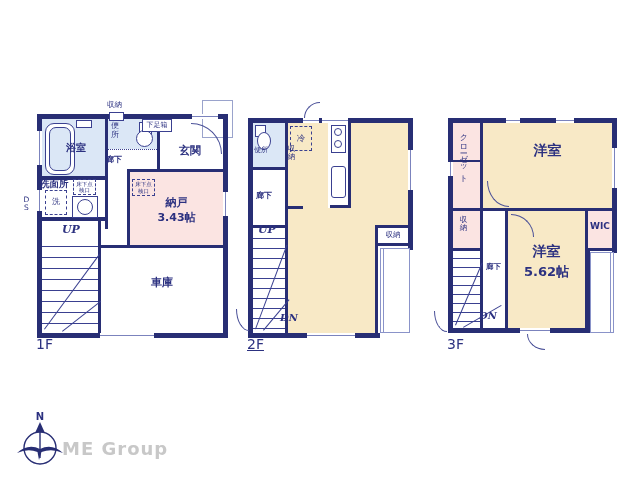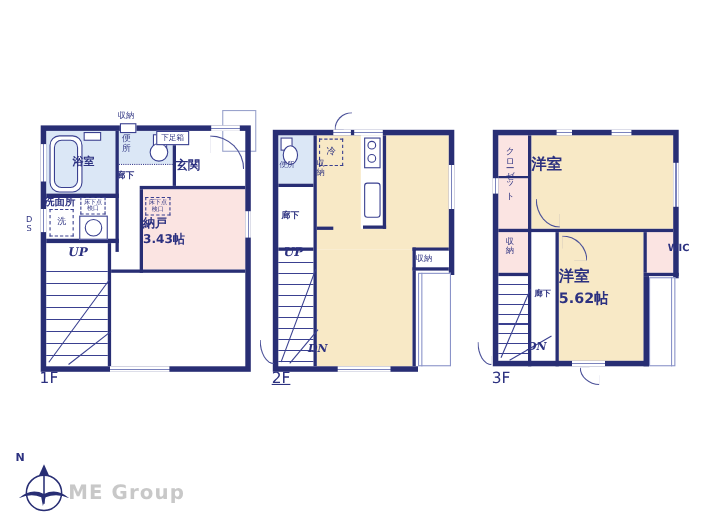--- a/index.html
+++ b/index.html
@@ -7,21 +7,21 @@
   .abs{position:absolute;}
   .outline{position:absolute;border:5px solid #282e74;box-sizing:border-box;background:transparent;}
   .w{position:absolute;background:#282e74;}
   .wd{position:absolute;border-top:1px dotted #3a4090;}
   .room{position:absolute;}
   .lb{position:absolute;color:#2c3180;white-space:nowrap;line-height:1.1;}
   .b{font-weight:bold;}
   .stk{white-space:normal;word-break:break-all;text-align:center;}
   .vert{writing-mode:vertical-rl;white-space:nowrap;letter-spacing:1px;}
   .ital{font-family:"DejaVu Serif",serif;font-style:italic;font-weight:bold;}
-  .ctr{text-align:left;}
+  .ctr{text-align:center;}
   .dash{position:absolute;border:1px dashed #3a4090;display:flex;align-items:center;justify-content:center;box-sizing:border-box;}
   .box{position:absolute;border:1px solid #3a4090;background:#fff;display:flex;align-items:center;justify-content:center;box-sizing:border-box;}
   .fix{position:absolute;border:1px solid #3a4090;background:#fff;box-sizing:border-box;}
   .oval{border-radius:50%;}
   .winH{position:absolute;height:5px;background:linear-gradient(to bottom,#fff 0 2px,#7b83bd 2px,#7b83bd 3px,#fff 3px 5px);}
   .winV{position:absolute;width:5px;background:linear-gradient(to right,#fff 0 2px,#7b83bd 2px,#7b83bd 3px,#fff 3px 5px);}
   .thin{position:absolute;border:1px solid #8a93c9;background:#fff;box-sizing:border-box;}
   .stairs{position:absolute;background-image:repeating-linear-gradient(to bottom,#3a4090 0 1px,transparent 1px 11px);}
   .diag{position:absolute;height:1px;background:#3a4090;transform-origin:0 0;}
   .arc{position:absolute;box-sizing:border-box;}
@@ -86,20 +86,21 @@
   <div class="arc" style="left:191px;top:123px;width:31px;height:31px;border-top:1px solid #4a5098;border-right:1px solid #4a5098;border-top-right-radius:100%;"></div>
 
   <div class="lb" style="left:107px;top:101px;font-size:7.5px;">収納</div>
   <div class="lb b" style="left:66px;top:142px;font-size:10px;">浴室</div>
   <div class="lb stk" style="left:110px;top:122px;width:10px;font-size:8px;">便所</div>
   <div class="lb b ctr" style="left:160px;top:145px;width:60px;font-size:11px;">玄関</div>
   <div class="lb b" style="left:106px;top:156px;font-size:8px;">廊下</div>
   <div class="lb b" style="left:40px;top:179px;font-size:9.5px;">洗面所</div>
   <div class="lb b ctr" style="left:130px;top:197px;width:93px;font-size:11px;">納戸</div>
   <div class="lb b ctr" style="left:130px;top:212px;width:93px;font-size:11px;">3.43帖</div>
+  <div class="lb b ctr" style="left:101px;top:277px;width:122px;font-size:11px;">車庫</div>
   <div class="lb ital" style="left:62px;top:224px;font-size:11px;">UP</div>
   <div class="lb stk" style="left:22px;top:196px;width:9px;font-size:7.5px;">DS</div>
   <div class="lb" style="left:36px;top:337px;font-size:14px;">1F</div>
 
   <div class="room" style="left:253px;top:123px;width:32px;height:44px;background:#dbe7f6;"></div>
   <div class="room" style="left:288px;top:123px;width:120px;height:104px;background:#f8e9c6;"></div>
   <div class="room" style="left:288px;top:227px;width:87px;height:106px;background:#f8e9c6;"></div>
 
   <div class="outline" style="left:248px;top:118px;width:165px;height:220px;"></div>
 
@@ -186,21 +187,21 @@
 
   <div class="arc" style="left:487px;top:181px;width:22px;height:26px;border-left:1px solid #4a5098;border-bottom:1px solid #4a5098;border-bottom-left-radius:100%;"></div>
   <div class="arc" style="left:511px;top:214px;width:23px;height:23px;border-top:1px solid #4a5098;border-right:1px solid #4a5098;border-top-right-radius:100%;"></div>
   <div class="arc" style="left:527px;top:334px;width:18px;height:16px;border-left:1px solid #4a5098;border-bottom:1px solid #4a5098;border-bottom-left-radius:100%;"></div>
   <div class="arc" style="left:434px;top:311px;width:13px;height:21px;border-left:1px solid #4a5098;border-bottom:1px solid #4a5098;border-bottom-left-radius:100%;"></div>
 
   <div class="lb vert" style="left:458px;top:128px;height:86px;font-size:8px;">クローゼット</div>
   <div class="lb b ctr" style="left:483px;top:143px;width:129px;font-size:14px;">洋室</div>
   <div class="lb stk" style="left:459px;top:216px;width:9px;font-size:7.5px;">収納</div>
   <div class="lb b" style="left:486px;top:263px;font-size:7.5px;">廊下</div>
-  <div class="lb b ctr" style="left:607px;top:222px;width:30px;font-size:9px;">WIC</div>
+  <div class="lb b ctr" style="left:585px;top:222px;width:30px;font-size:9px;">WIC</div>
   <div class="lb b ctr" style="left:508px;top:244px;width:77px;font-size:14px;">洋室</div>
   <div class="lb b ctr" style="left:508px;top:265px;width:77px;font-size:13px;">5.62帖</div>
   <div class="lb ital" style="left:479px;top:310px;font-size:10px;">DN</div>
   <div class="lb" style="left:447px;top:337px;font-size:14px;">3F</div>
 
 
   <div class="abs" style="left:14px;top:414px;width:52px;height:56px;">
     <svg width="52" height="56" viewBox="0 0 52 56" style="position:absolute;left:0;top:0;">
       <circle cx="26" cy="34" r="16" fill="none" stroke="#282e74" stroke-width="1.4"></circle>
       <line x1="26" y1="13" x2="26" y2="44" stroke="#282e74" stroke-width="1.4"></line>

